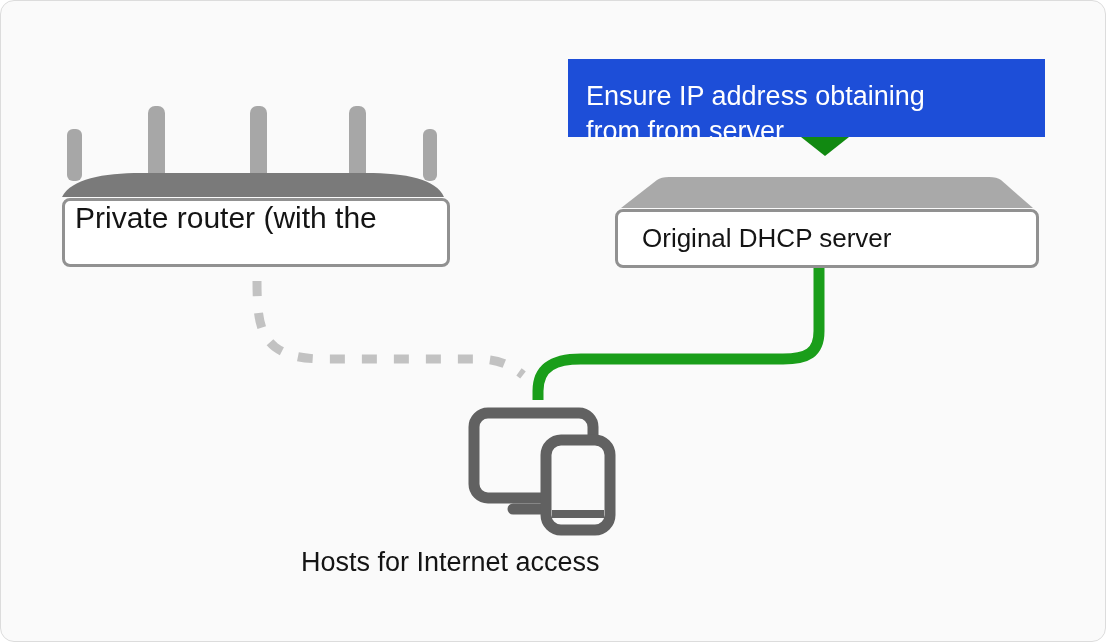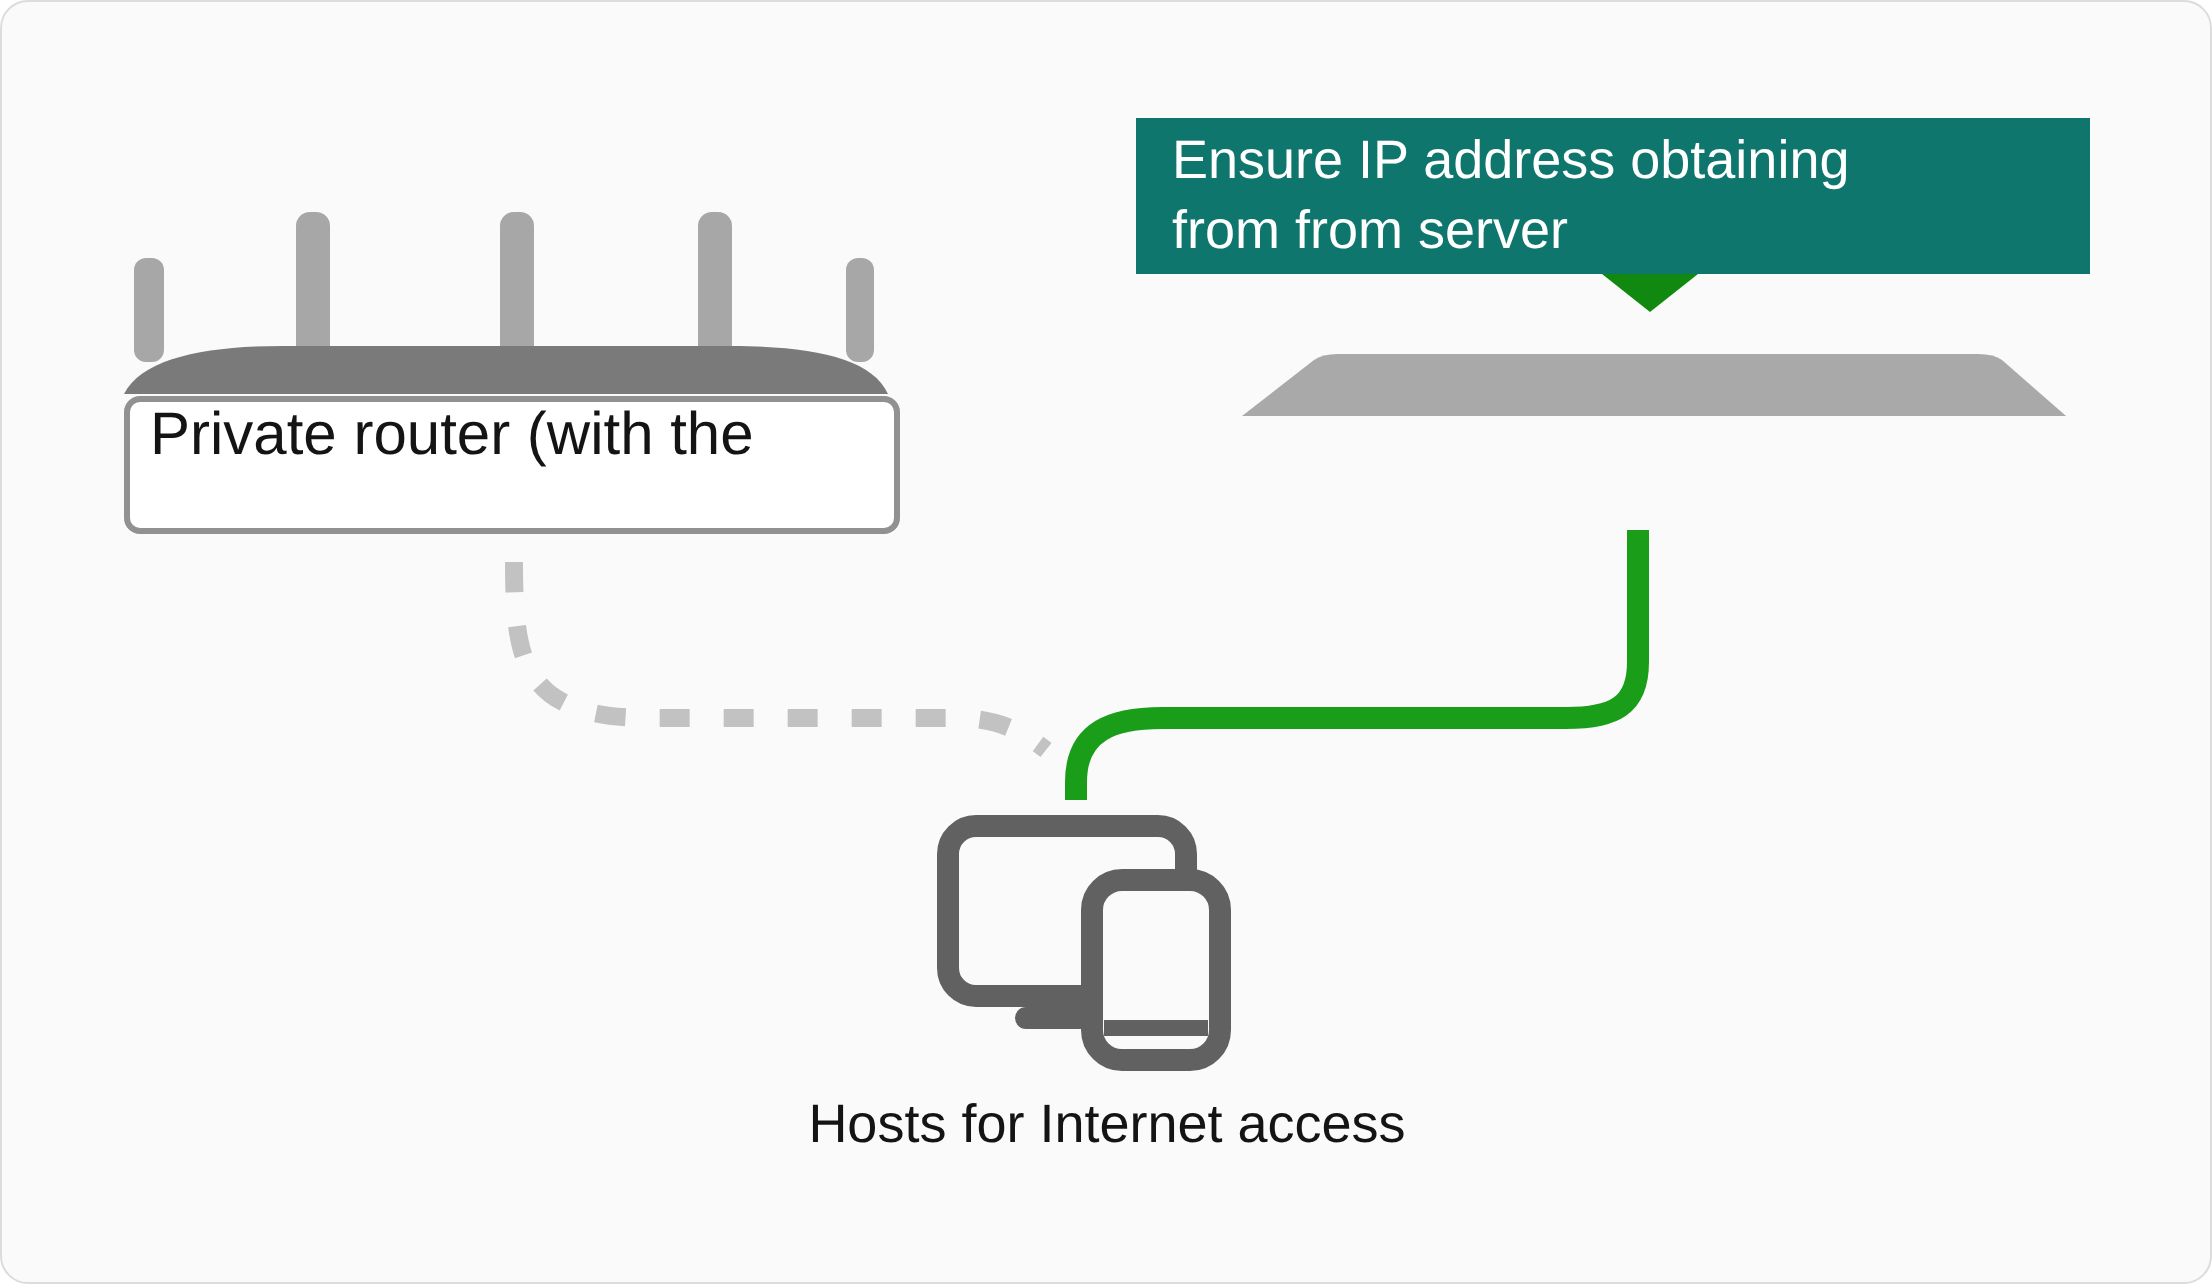--- a/index.html
+++ b/index.html
@@ -24,25 +24,25 @@
     width: 1104px;
     height: 640px;
   }
   
   .callout {
     position: absolute;
     left: 567px;
     top: 58px;
     width: 477px;
     height: 78px;
-    background: #0f766e;
+    background: #1d4ed8;
     color: #ffffff;
     font-size: 27px;
     line-height: 35px;
-    padding: 4px 0 0 18px;
+    padding: 20px 0 0 18px;
     box-sizing: border-box;
     z-index: 3;
   }
   .callout-tail {
     position: absolute;
     left: 233px;
     top: 78px;
     width: 0;
     height: 0;
     border-left: 24px solid transparent;
@@ -75,21 +75,20 @@
     height: 59px;
     font-size: 26px;
     line-height: 53px;
     padding: 0 0 0 24px;
   }
   .caption {
     position: absolute;
     left: 300px;
     top: 546px;
     width: 505px;
-    text-align: center;
     font-size: 27px;
     color: #141414;
     z-index: 2;
   }
 </style>
 </head>
 <body>
 
 <div class="stage">
 
@@ -123,16 +122,19 @@
   <div class="callout">
     <div>Ensure IP address obtaining</div>
     <div>from from server</div>
     <div class="callout-tail"></div>
   </div>
 
   <div class="label-box router-label">
     <div>Private router (with the</div>
   </div>
 
+  <div class="label-box server-label">
+    <span>Original DHCP server</span>
+  </div>
 
   <div class="caption">Hosts for Internet access</div>
 
 </div>
 
 </body></html>

